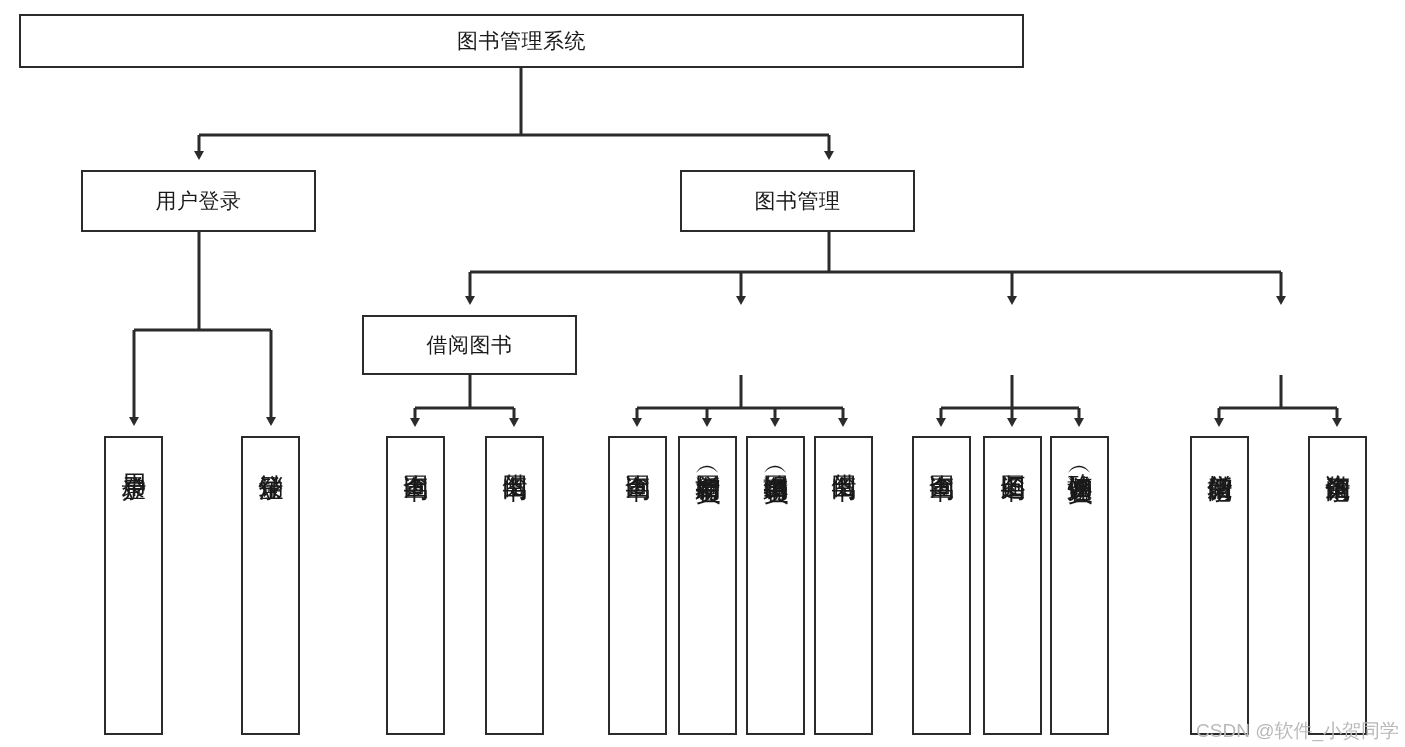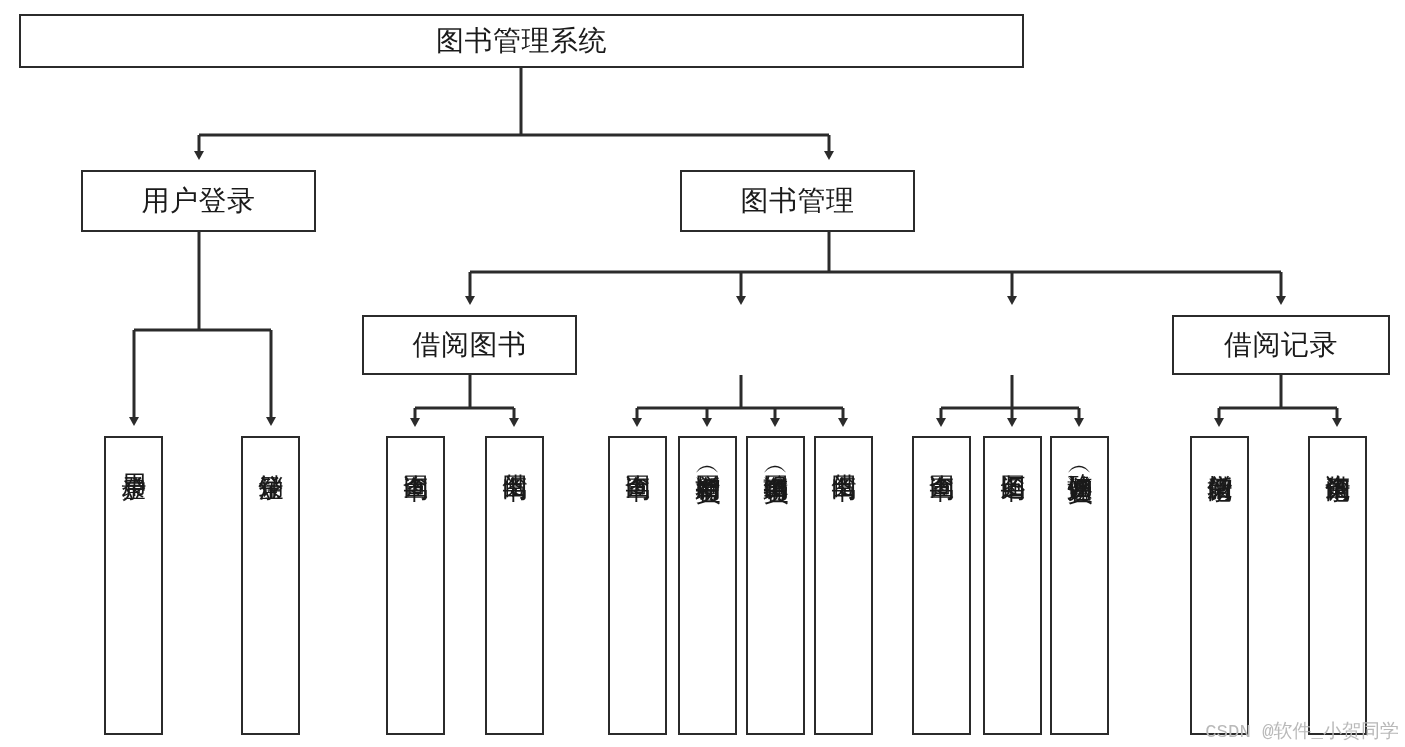--- a/index.html
+++ b/index.html
@@ -27,21 +27,21 @@
     box-sizing: border-box;
     border: 2.5px solid #2b2b2b;
     background: #ffffff;
     display: flex;
     align-items: center;
     justify-content: center;
     color: #1a1a1a;
     z-index: 2;
   }
   .node-h {
-    font-size: 28px;
+    font-size: 21px;
     letter-spacing: 0.5px;
     line-height: 1;
   }
   .node-v {
     padding-top: 16px;
     align-items: flex-start;
   }
   .node-v .vtext {
     writing-mode: vertical-rl;
     text-orientation: upright;
@@ -52,21 +52,21 @@
     display: block;
   }
   .watermark {
     position: absolute;
     right: 6px;
     bottom: 3px;
     font-size: 19px;
     color: #b9b9b9;
     z-index: 5;
     white-space: nowrap;
-    font-family: Liberation Mono, monospace;
+    font-family: Liberation Sans, sans-serif;
   }
 </style>
 </head>
 <body>
 
 <div id="canvas">
 
   <svg id="edges" viewBox="0 0 1405 747" xmlns="http://www.w3.org/2000/svg">
     <defs>
       <marker id="arrow" markerWidth="9" markerHeight="10" refX="1" refY="5" orient="auto" markerUnits="userSpaceOnUse">
@@ -124,23 +124,20 @@
   <div class="node node-h" style="left:81px; top:170px; width:235px; height:62px;">
     <span>用户登录</span>
   </div>
   <div class="node node-h" style="left:680px; top:170px; width:235px; height:62px;">
     <span>图书管理</span>
   </div>
 
   <div class="node node-h" style="left:362px; top:315px; width:215px; height:60px;">
     <span>借阅图书</span>
   </div>
-  <div class="node node-h" style="left:1172px; top:315px; width:218px; height:60px;">
-    <span>借阅记录</span>
-  </div>
 
   <div class="node node-v" style="left:104px; top:436px; width:59px; height:299px;">
     <span class="vtext">用户登录</span>
   </div>
   <div class="node node-v" style="left:241px; top:436px; width:59px; height:299px;">
     <span class="vtext">注销登录</span>
   </div>
 
   <div class="node node-v" style="left:386px; top:436px; width:59px; height:299px;">
     <span class="vtext">查询图书</span>

